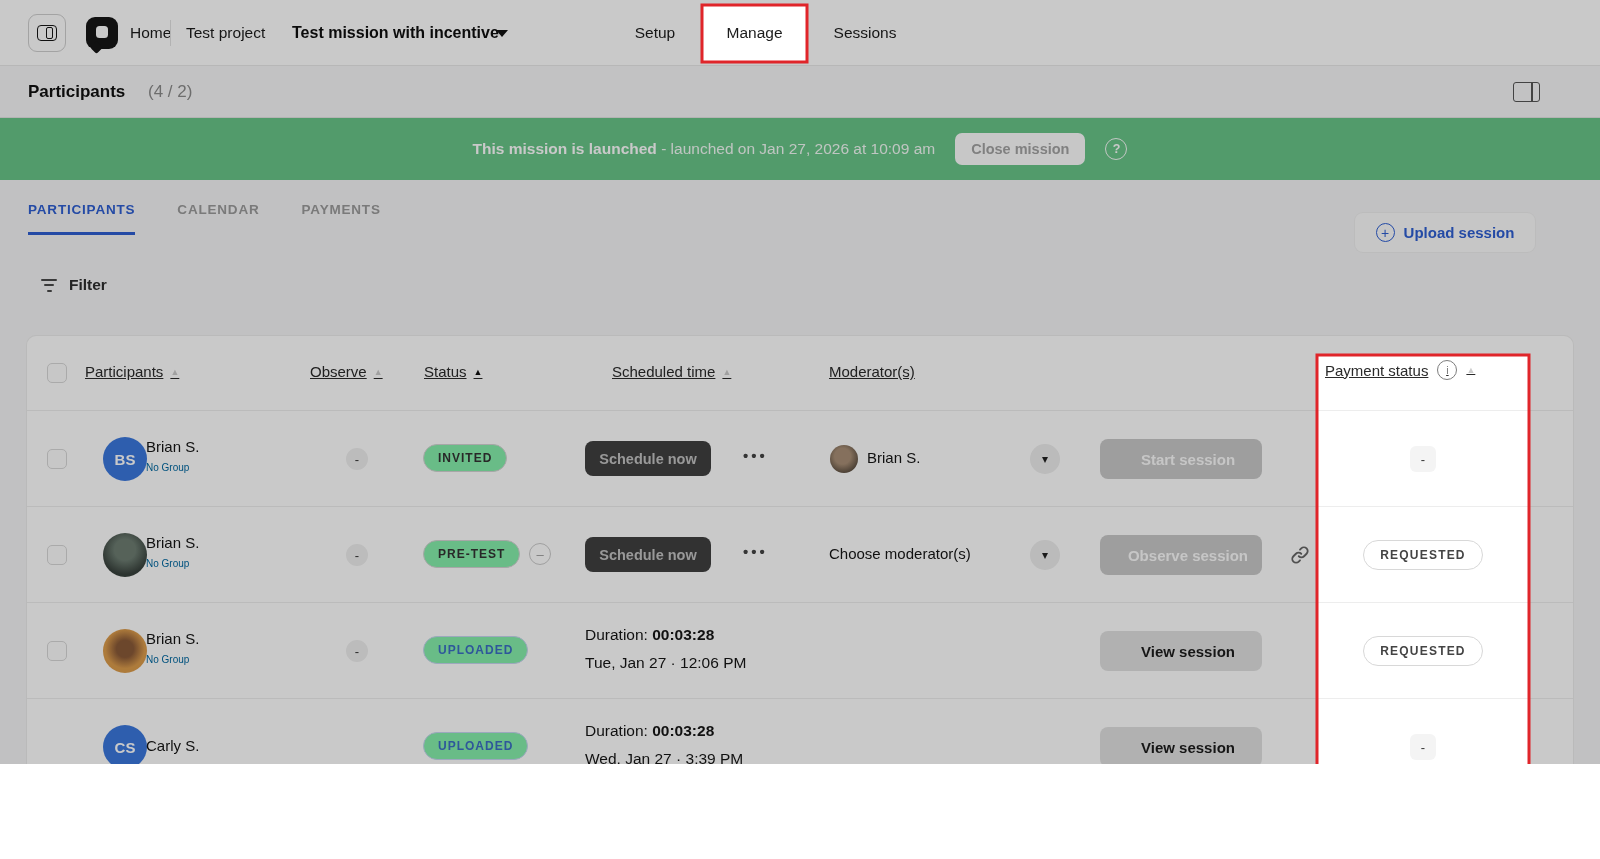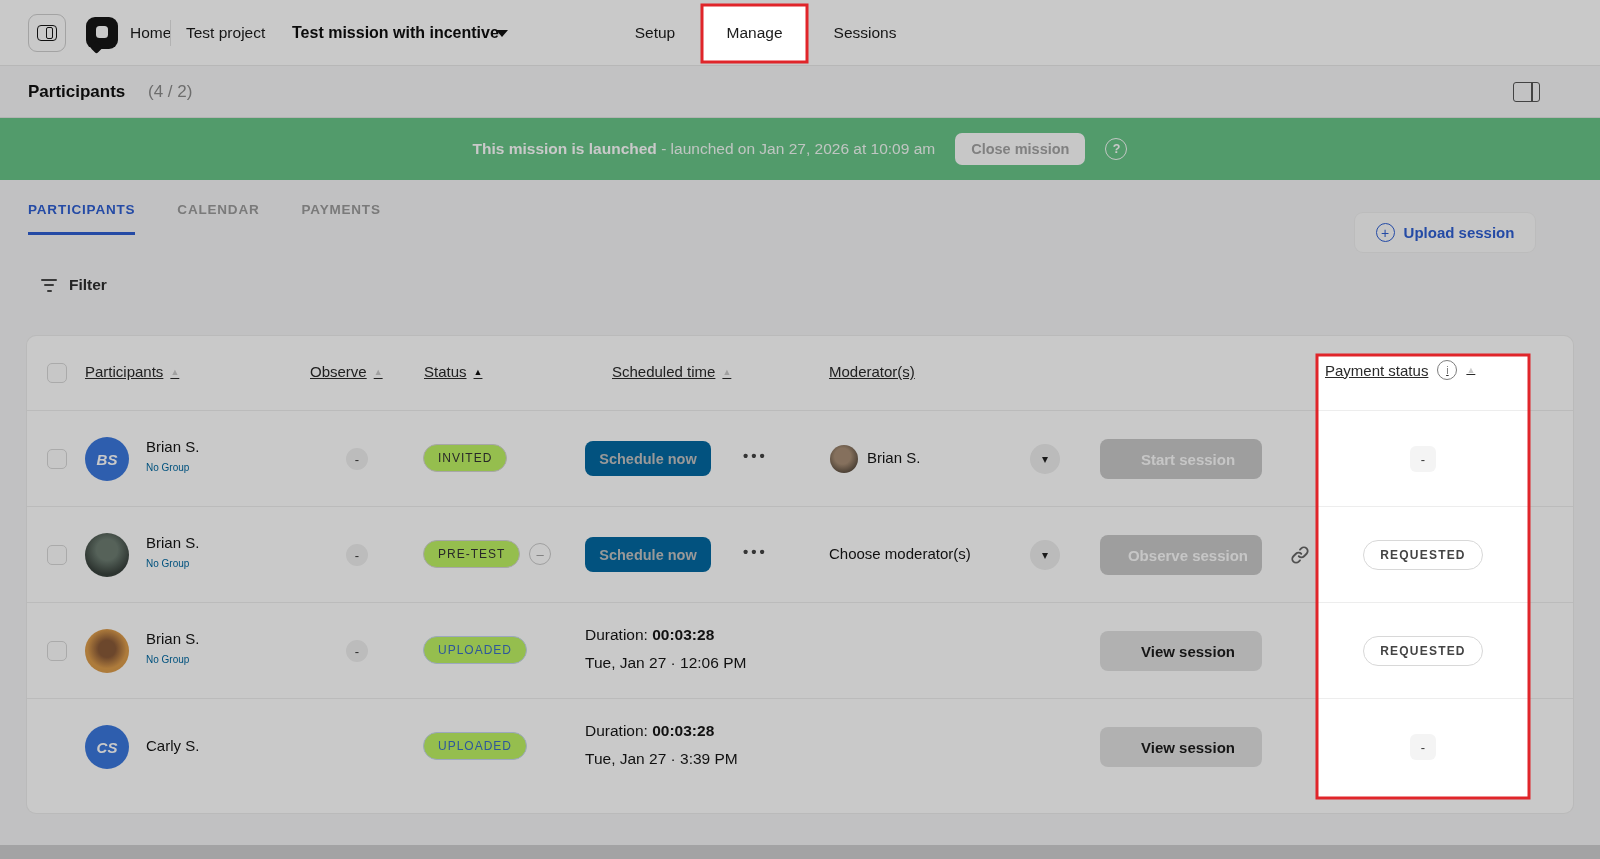--- a/index.html
+++ b/index.html
@@ -1,18 +1,18 @@
 <!DOCTYPE html>
 <html><head>
 <meta charset="utf-8">
 <style>
   * { margin:0; padding:0; box-sizing:border-box; }
   html,body { width:1600px; height:859px; }
   body { font-family:"Liberation Sans", sans-serif; color:#1c1c1c; }
-  #app { position:relative; width:1600px; height:859px; background:#f5f5f6; overflow:hidden; }
+  #app { position:relative; width:1600px; height:764px; background:#f5f5f6; overflow:hidden; }
 
   
   .topbar { position:absolute; left:0; top:0; width:1600px; height:66px; background:#ffffff; border-bottom:1px solid #e9e9e9; }
   .toggle-btn { position:absolute; left:28px; top:14px; width:38px; height:38px; border:1.5px solid #cfcfcf; border-radius:9px; background:#fff; display:flex; align-items:center; justify-content:center; }
   .toggle-glyph { width:20px; height:16px; border:1.8px solid #161616; border-radius:4px; position:relative; }
   .toggle-glyph::after { content:""; position:absolute; right:3px; top:1px; bottom:1px; width:5px; border:1.6px solid #161616; border-radius:2px; }
   .logo { position:absolute; left:86px; top:17px; width:32px; height:32px; background:#161616; border-radius:9px; }
   .logo::before { content:""; position:absolute; left:10px; top:9px; width:12px; height:12px; background:#fff; border-radius:3.5px; }
   .logo::after { content:""; position:absolute; left:6px; bottom:-3px; width:9px; height:9px; background:#161616; transform:rotate(45deg); border-radius:2px; }
   .tb-label { position:absolute; top:0; height:66px; line-height:66px; font-size:15.5px; color:#1c1c1c; white-space:nowrap; }
@@ -55,33 +55,33 @@
 
   
   .card { position:absolute; left:27px; top:156px; width:1546px; height:477px; background:#fff; border-radius:9px; box-shadow:0 0 0 1px #ececec; overflow:hidden; }
   .thead { position:relative; height:74px; }
   .row { position:relative; height:96px; border-top:1px solid #ededed; }
   .cell { position:absolute; white-space:nowrap;text-decoration:underline; }
   .colhead { font-size:15px; color:#2a2a2a; top:27px; }
   .sort { font-size:9px; color:#cccccc; margin-left:7px; vertical-align:2px; }
   .sort.active { color:#111; }
   .checkbox { position:absolute; left:20px; width:20px; height:20px; border:1.5px solid #d8d8d8; border-radius:5px; background:#fdfdfd; }
-  .avatar { position:absolute; left:58px; top:26px; width:44px; height:44px; border-radius:50%; color:#fff; font-size:15px; font-weight:700; display:flex; align-items:center; justify-content:center;font-style:italic; }
+  .avatar { position:absolute; left:76px; top:26px; width:44px; height:44px; border-radius:50%; color:#fff; font-size:15px; font-weight:700; display:flex; align-items:center; justify-content:center; }
   .avatar.blue { background:#3b78dd; }
   .avatar.photo-cap { background:radial-gradient(circle at 50% 38%, #6d7d72 0 30%, #39423d 70%); }
   .avatar.photo-orange { background:radial-gradient(circle at 50% 45%, #8a5a38 0 26%, #dc9c4c 60%); }
   .nameblock { position:absolute; left:119px; top:27px; }
   .pname { font-size:15px; color:#161616; }
   .pgroup { font-size:10px; color:#0369a1; margin-top:7px; }
   .msg-badge { position:absolute; left:319px; top:37px; width:22px; height:22px; border-radius:50%; background:#efefef; color:#333; font-size:13px; display:flex; align-items:center; justify-content:center; }
-  .pill { position:absolute; top:33px; height:28px; border-radius:15px; border:1.5px solid #d4d4d4; background:#bef264; display:inline-flex; align-items:center; padding:0 14px; font-size:12px; font-weight:400; letter-spacing:1px; color:#333; }
+  .pill { position:absolute; top:33px; height:28px; border-radius:15px; border:1.5px solid #d4d4d4; background:#86efac; display:inline-flex; align-items:center; padding:0 14px; font-size:12px; font-weight:700; letter-spacing:1px; color:#333; }
   .pill.status { left:396px; }
   .pill.uploaded { border-color:#c6d5f0; color:#3b6fc4; }
   .minus-circle { position:absolute; left:502px; top:36px; width:22px; height:22px; border:1.5px solid #cbcbcb; border-radius:50%; color:#9a9a9a; font-size:13px; display:flex; align-items:center; justify-content:center; }
-  .sched-btn { position:absolute; left:558px; top:30px; width:126px; height:35px; background:#0369a1; border:none; border-radius:8px; color:#c2c2c2; font-weight:700; font-size:14.5px; }
+  .sched-btn { position:absolute; left:558px; top:30px; width:126px; height:35px; background:#404040; border:none; border-radius:8px; color:#c2c2c2; font-weight:700; font-size:14.5px; }
   .dots { position:absolute; left:716px; top:36px; font-size:15px; font-weight:700; color:#444; letter-spacing:3px; }
   .sched-line1 { position:absolute; left:558px; top:23px; font-size:15.5px; color:#161616; }
   .sched-line1 b { font-weight:700; }
   .sched-line2 { position:absolute; left:558px; top:51px; font-size:15.5px; color:#161616; }
   .mod-avatar { position:absolute; left:803px; top:34px; width:28px; height:28px; border-radius:50%; background:radial-gradient(circle at 45% 40%, #a98f76 0 35%, #5d4f41 75%); }
   .mod-name { position:absolute; left:840px; top:38px; font-size:15px; color:#161616; }
   .mod-placeholder { position:absolute; left:802px; top:38px; font-size:15px; color:#161616; }
   .caret-circle { position:absolute; left:1003px; top:33px; width:30px; height:30px; border-radius:50%; background:#ededed; color:#222; display:flex; align-items:center; justify-content:center; font-size:12px; }
   .action-btn { position:absolute; left:1073px; top:28px; width:162px; height:40px; border:none; border-radius:8px; font-size:15px; font-weight:700;padding-left:14px; }
   .action-btn.disabled { background:#c9c9c9; color:#fbfbfb; }
@@ -229,21 +229,21 @@
           </div>
       </div>
 
       <div class="row">
         <div class="avatar blue">CS</div>
         <div class="nameblock" style="top:38px;">
           <div class="pname">Carly S.</div>
         </div>
         <div class="pill status uploaded">UPLOADED</div>
         <div class="sched-line1"><span>Duration: </span><b>00:03:28</b></div>
-        <div class="sched-line2">Tue, Jan 27 · 3:39 PM</div>
+        <div class="sched-line2">Wed, Jan 27 · 3:39 PM</div>
         <button class="action-btn secondary">View session</button>
         <div class="pay-cell">
             <span class="pay-dash">-</span>
           </div>
       </div>
 
     </div>
   </div>
 
   <div class="bottom-strip"></div>

